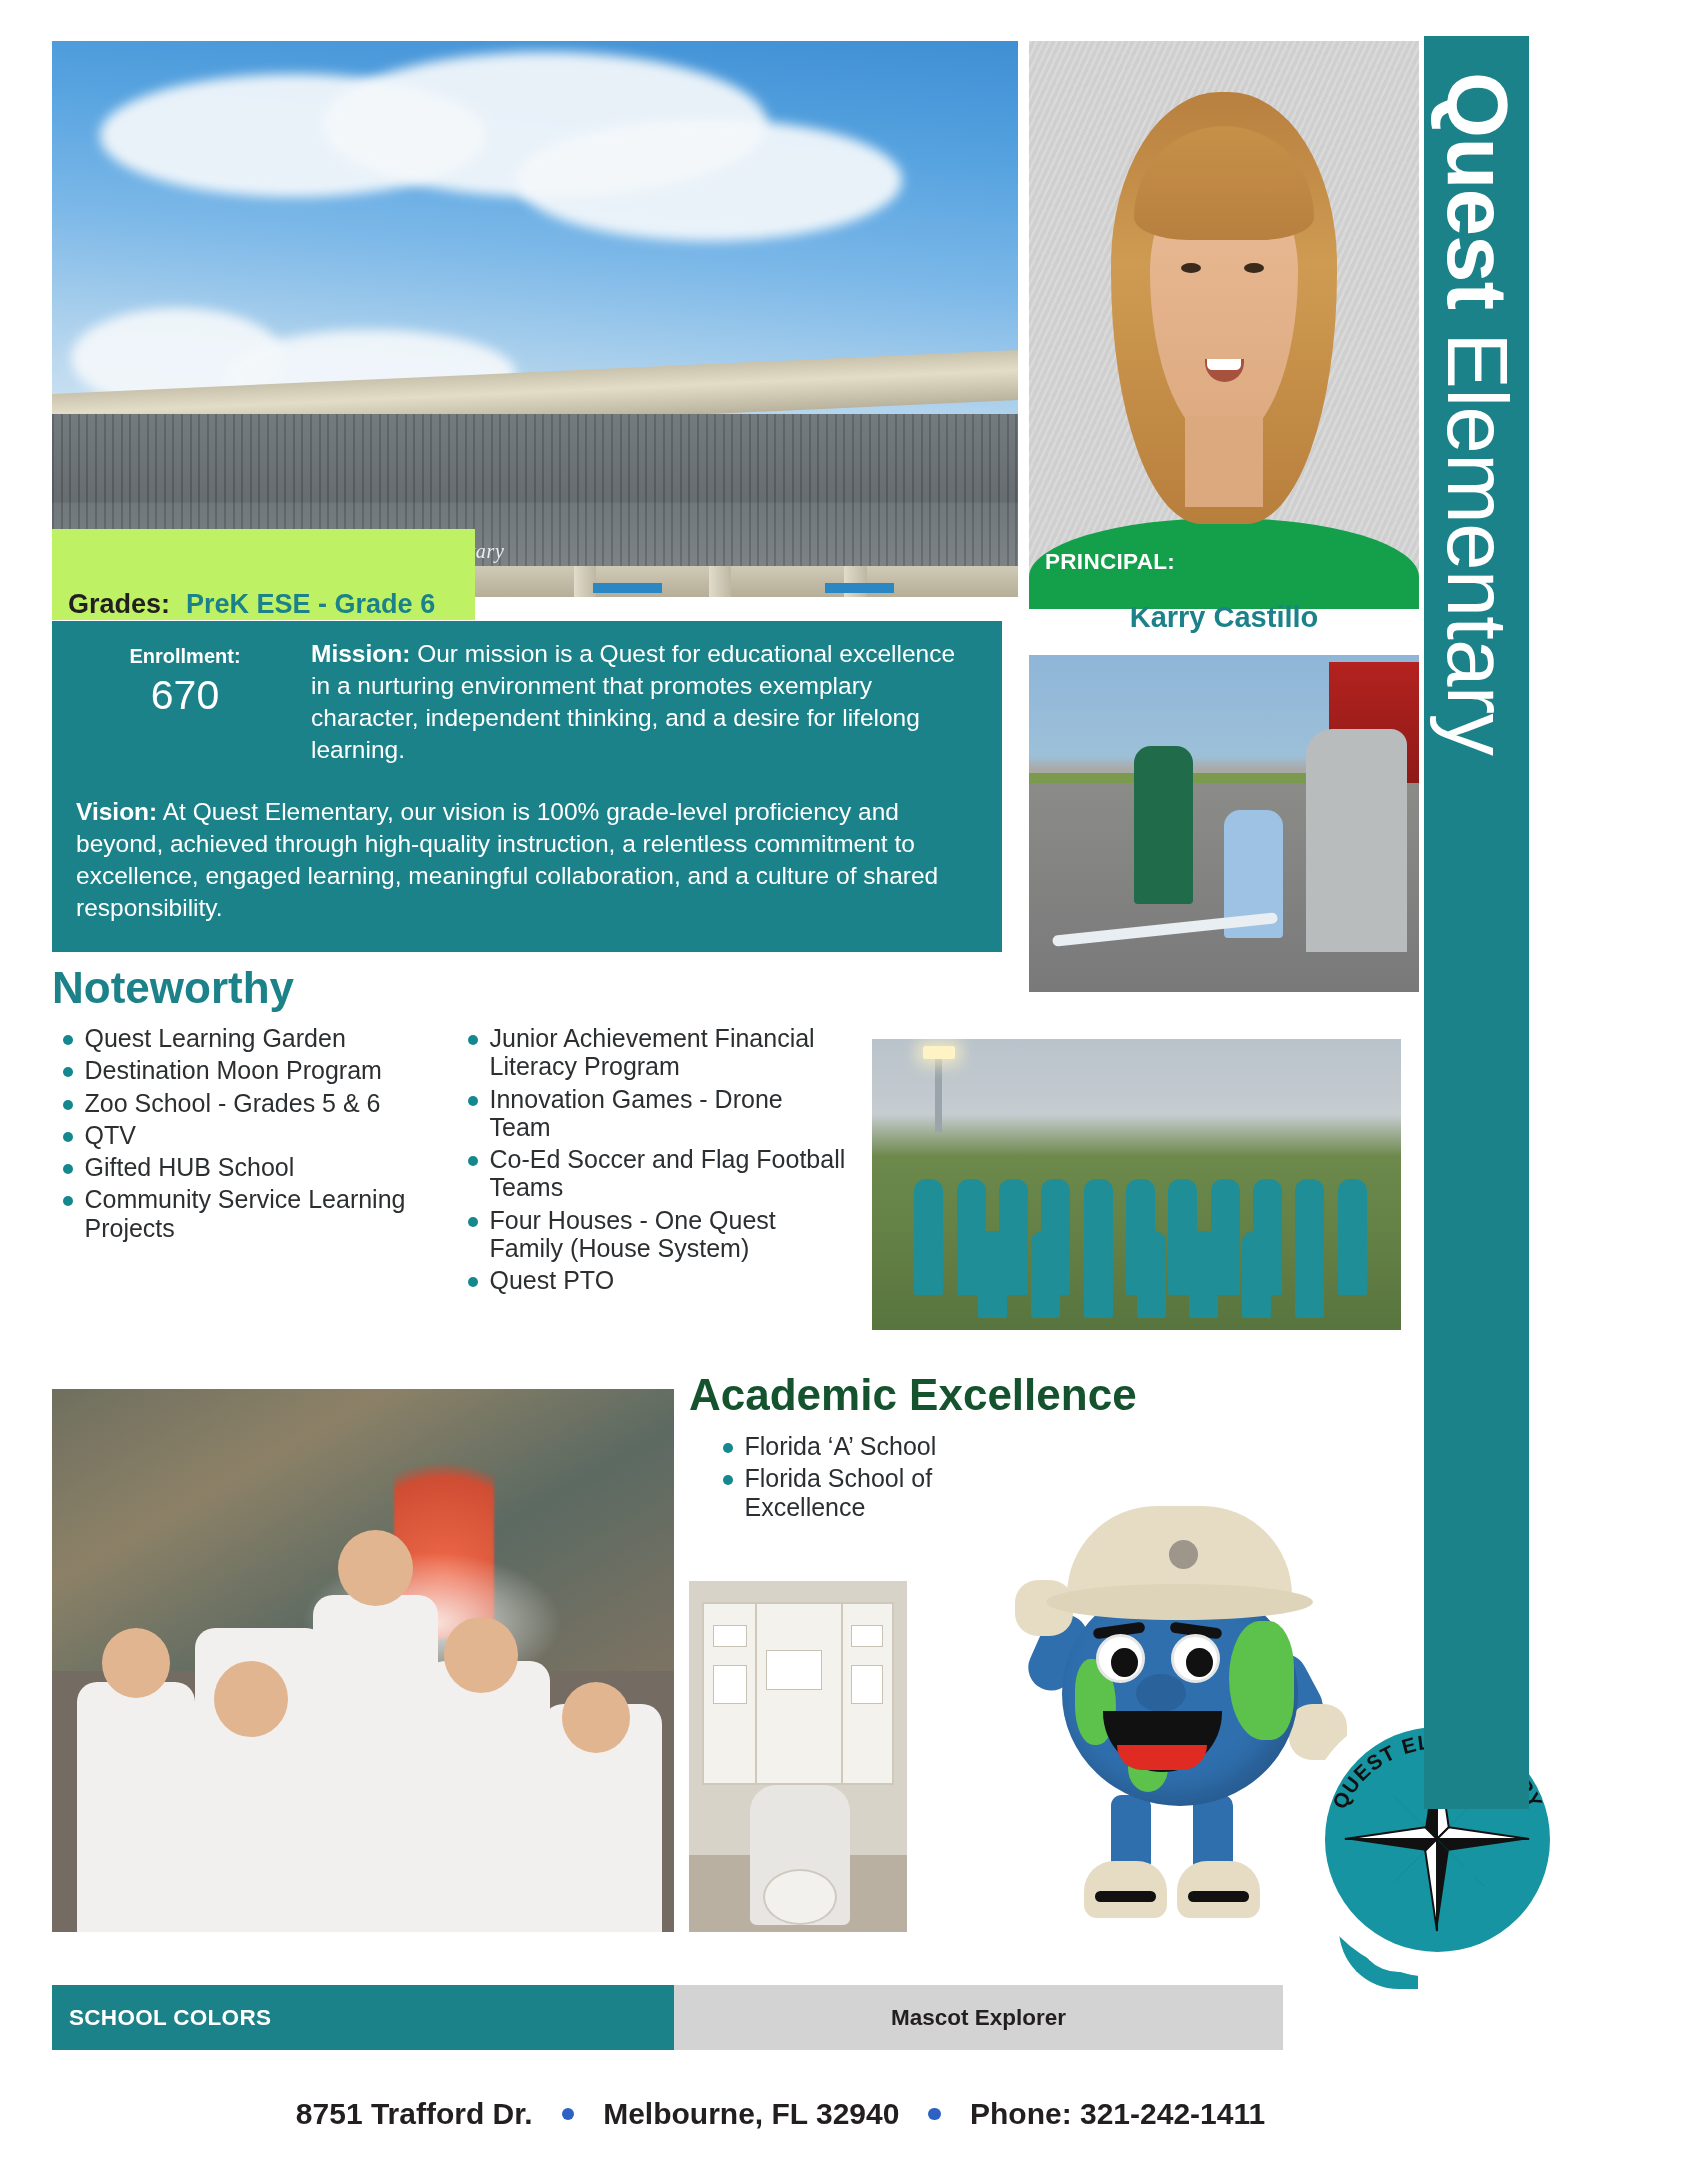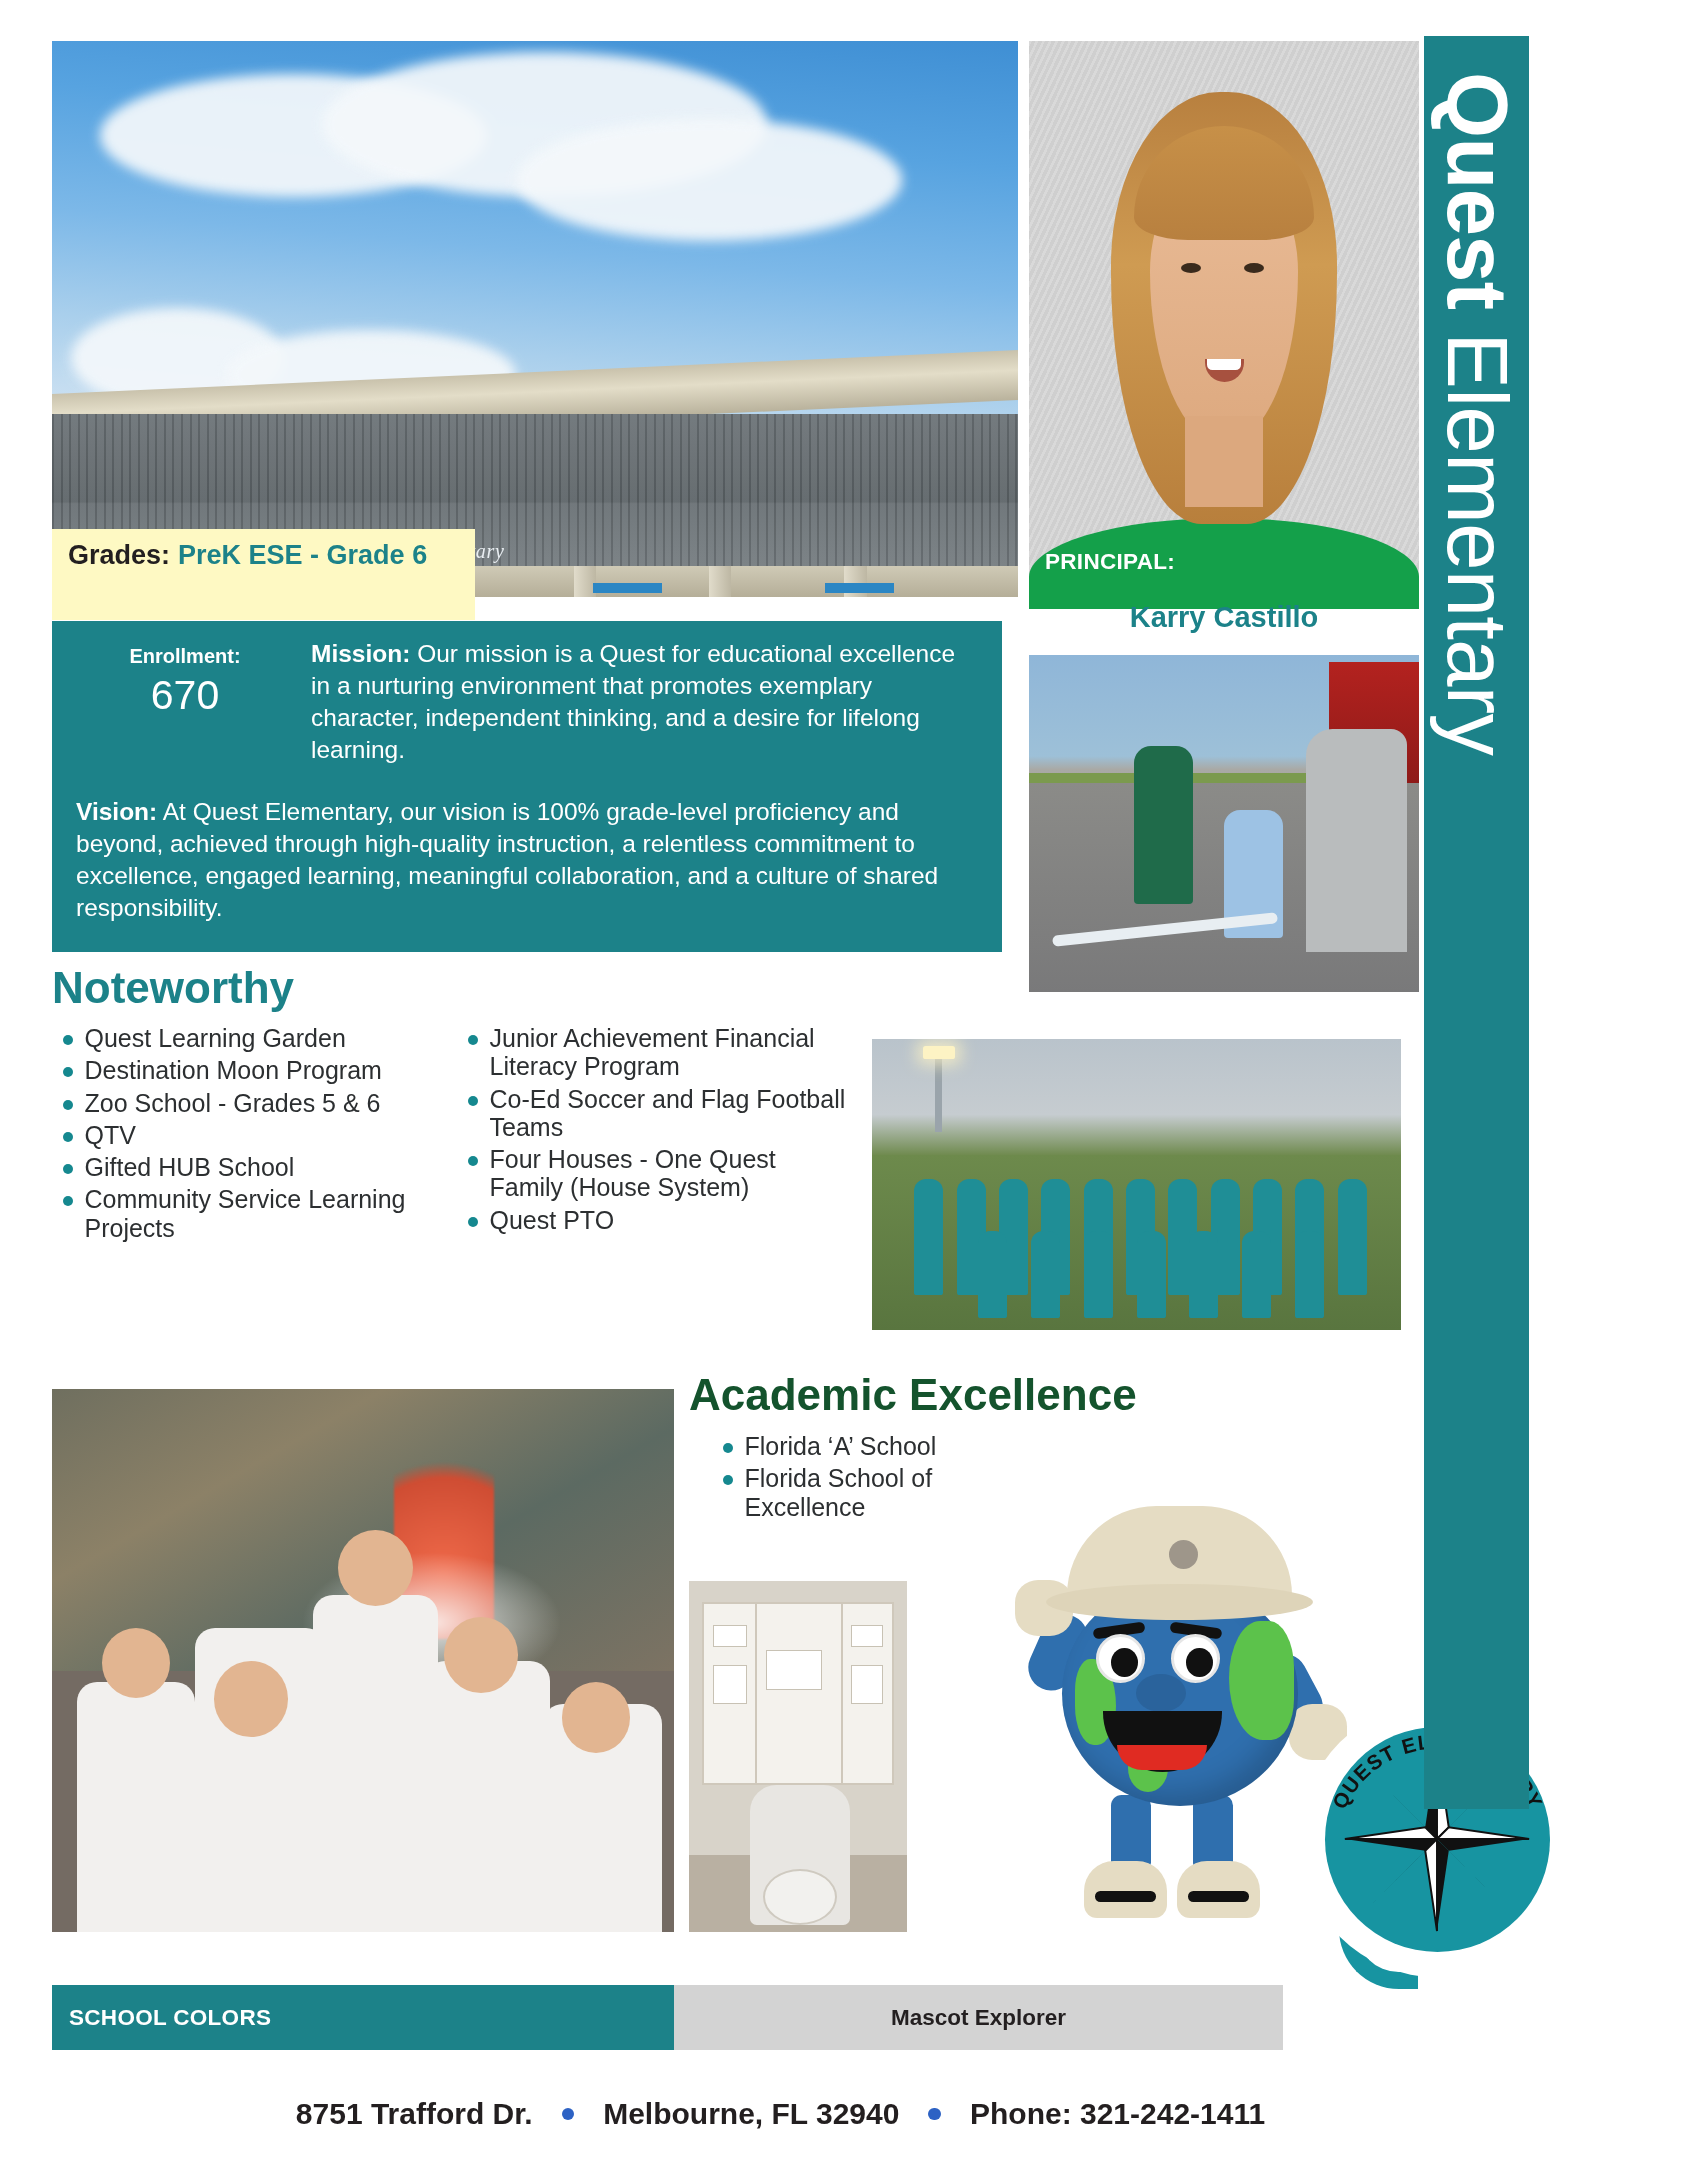--- a/index.html
+++ b/index.html
@@ -50,21 +50,21 @@
   .pillar { position:absolute; bottom:0; width:22.5px; height:17%;
     background: linear-gradient(90deg,#e1dccb,#bdb7a3); }
   .bluestripe { position:absolute; bottom:2%; width:69px; height:10.6px; background:#2b86c4; }
   .signtxt { position:absolute; left:29%; bottom:18.5%; color:#e9eef2;
     font-size:20px; letter-spacing:0.7px; font-family:"Liberation Serif", serif; }
   .signtxt i { font-family:"Liberation Serif", serif; }
 
   
   #grades-tab {
     left: 52px; top: 529px; width: 423px; height: 91px;
-    background: #fef9c3; display:flex; align-items:flex-start; padding: 10.6px 0 0 16px;
+    background: #bef264; display:flex; align-items:flex-end; padding: 10.6px 0 0 16px; gap: 8px;
   }
   #grades-tab .gl { font-size: 27px; font-weight: 700; color:#231f20; }
   #grades-tab .gv { font-size: 27px; font-weight: 700; color:#1C8289; margin-left: 8px; }
 
   
   #mission-block {
     left: 52px; top: 621px; width: 950px; height: 331px;
     background: #1C8289; color:#fff; padding: 17px 22.5px 0 22.5px;
   }
   #enroll { position:absolute; left: 24px; top: 24px; width: 218px; text-align:center; }
@@ -335,20 +335,21 @@
 <ul class="abs bullets" id="nw-col1">
   <li>Quest Learning Garden</li>
   <li>Destination Moon Program</li>
   <li>Zoo School - Grades 5 &amp; 6</li>
   <li>QTV</li>
   <li>Gifted HUB School</li>
   <li>Community Service Learning Projects</li>
 </ul>
 <ul class="abs bullets" id="nw-col2">
   <li>Junior Achievement Financial Literacy Program</li>
+  <li>Innovation Games - Drone Team</li>
   <li>Co-Ed Soccer and Flag Football Teams</li>
   <li>Four Houses - One Quest Family (House System)</li>
   <li>Quest PTO</li>
 </ul>
 
 <div class="photo" id="team-photo">
   <div class="tfield"></div>
   <div class="tlight"></div>
   <div class="tplayer" style="left:8%;"></div>
   <div class="tplayer" style="left:16%;"></div>

